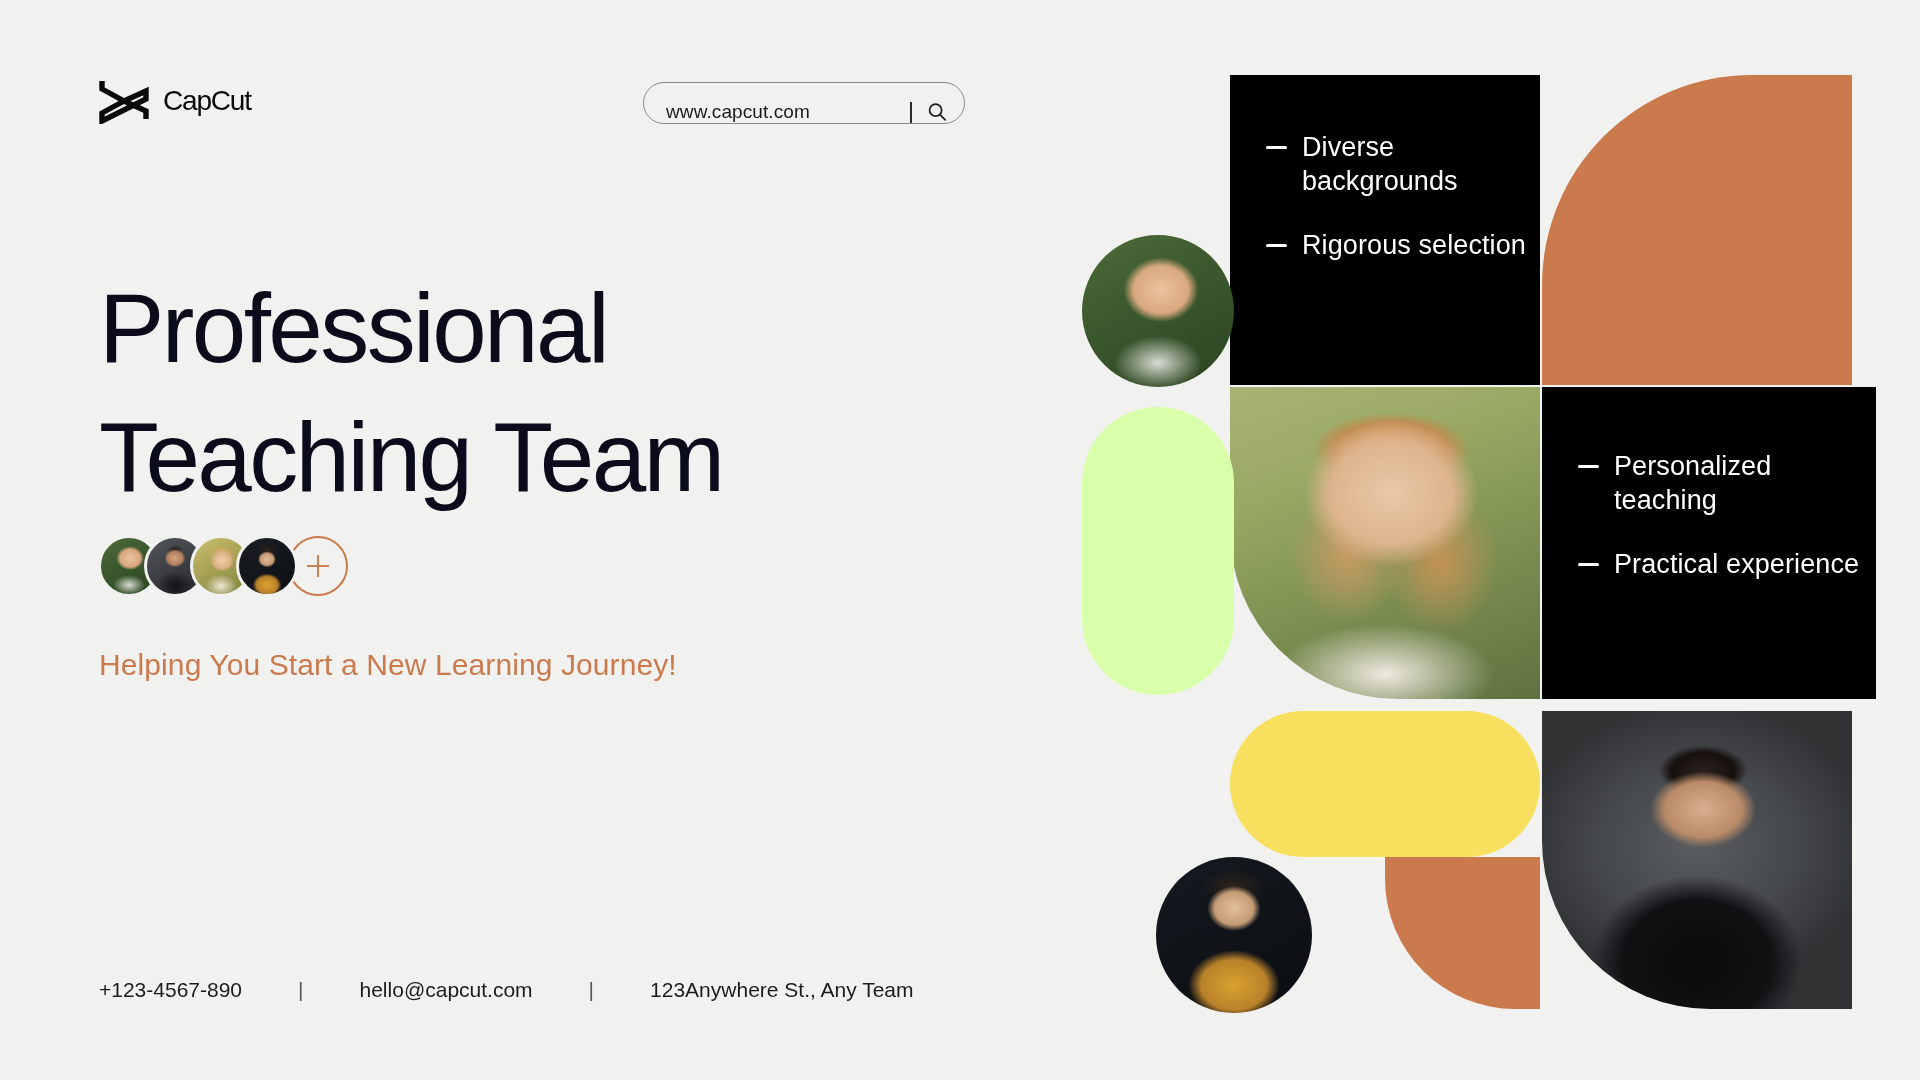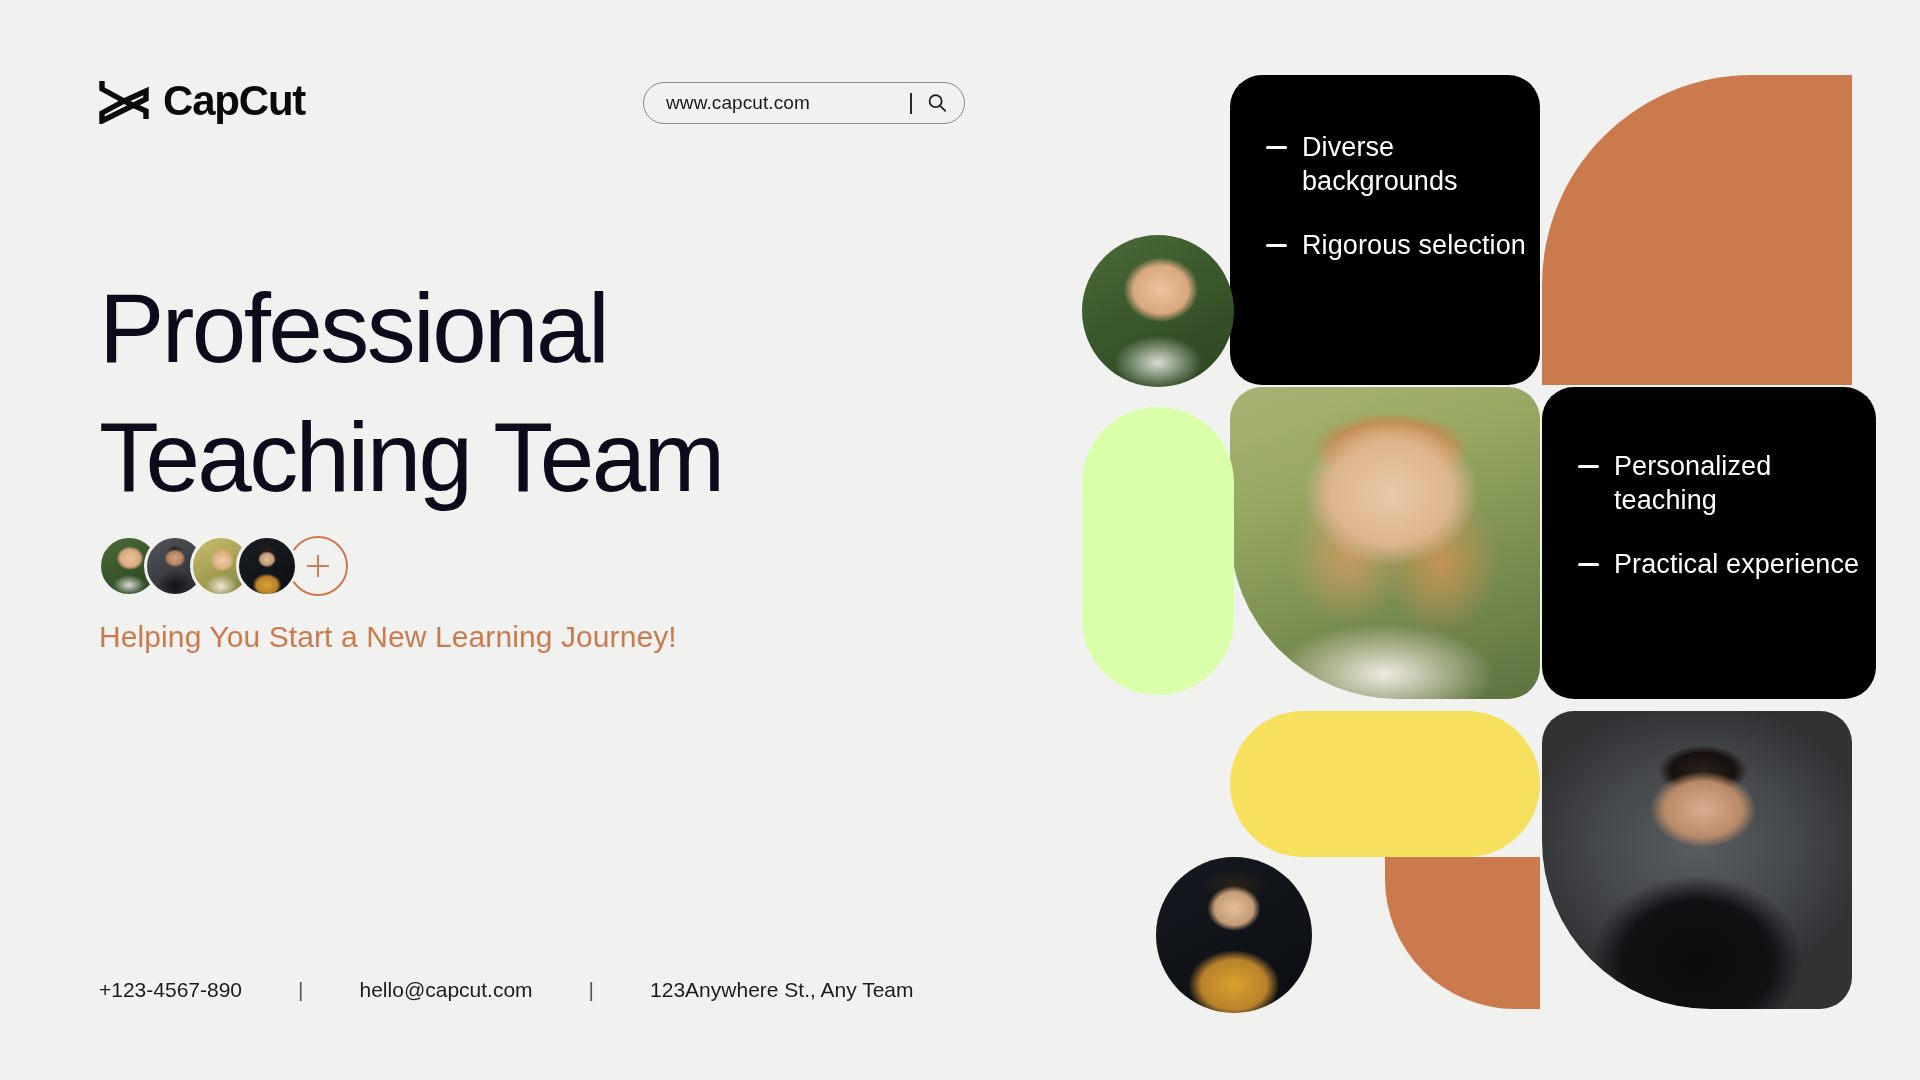--- a/index.html
+++ b/index.html
@@ -9,28 +9,28 @@
     font-family:"Liberation Sans", sans-serif;
   }
   #root{ position:relative; width:1920px; height:1080px; background:#F1F2F0; }
 
   
   .header{ position:absolute; top:0; left:0; width:1920px; height:160px; }
 
   .brand{ position:absolute; left:99px; top:78px; display:flex; align-items:center; gap:14px; }
   .brand-mark{ width:50px; height:46px; display:block; }
   .brand-name{
-    font-size:42px; font-weight:700; letter-spacing:-1.2px; color:#0A0A0A;
+    font-size:28px; font-weight:400; letter-spacing:-1.2px; color:#0A0A0A;
     line-height:1; white-space:nowrap;
   }
 
   .urlbar{
     position:absolute; left:643px; top:82px;
     width:322px; height:42px; border:1.6px solid #8A8A8A; border-radius:21px;
-    display:flex; align-items:center; padding:0 16px 0 22px; background:transparent;
+    display:flex; align-items:flex-end; padding:0 16px 0 22px; background:transparent;
   }
   .url-text{ font-size:19px; color:#1B1B1B; flex:1; white-space:nowrap; letter-spacing:.1px; }
   .url-div{ width:1.6px; height:21px; background:#2A2A2A; margin-right:14px; }
   .url-search{ width:22px; height:22px; display:block; }
 
   
   .headline{
     position:absolute; left:99px; top:276px; width:860px;
     font-size:98px; font-weight:400; line-height:1.07;
     letter-spacing:-2.6px; color:#0B0B1B;
@@ -44,21 +44,21 @@
     background-size:cover; background-position:center; overflow:hidden;
   }
   .av-add{
     width:60px; height:60px; border-radius:50%;
     border:2px solid #CB7A4D; margin-left:6px;
     display:flex; align-items:center; justify-content:center; background:transparent;
   }
   .av-add svg{ width:28px; height:28px; display:block; }
 
   .tagline{
-    position:absolute; left:99px; top:620px;
+    position:absolute; left:99px; top:648px;
     font-size:30px; color:#CB7A4D; letter-spacing:.1px; white-space:nowrap;
   }
 
   .cta{
     position:absolute; left:99px; top:773px;
     width:400px; height:98px; background:#000; border:none; border-radius:16px;
     display:flex; align-items:center; padding-left:66px; cursor:pointer;
   }
   .cta-label{
     color:#fff; font-size:25px; letter-spacing:1.6px; white-space:nowrap;
@@ -67,21 +67,21 @@
 
   .footer{
     position:absolute; left:99px; top:978px; display:flex; align-items:center;
     font-size:21px; color:#1C1C1C; white-space:nowrap;text-align:center;
   }
   .footer .sep{ margin:0 56px; color:#555; font-size:21px; }
 
   
   .collage{ position:absolute; left:1230px; top:75px; width:622px; height:935px; }
 
-  .cell{ position:absolute; overflow:hidden;border-radius:32px; }
+  .cell{ position:absolute; overflow:hidden; }
 
   .panel-black{ background:#000; }
   .feat-list{ position:absolute; left:36px; top:0; width:88%; }
   .feat{ display:flex; align-items:flex-start; margin-bottom:30px; }
   .feat:last-child{ margin-bottom:0; }
   .feat-dash{
     width:21px; height:3px; background:#fff; border-radius:2px;
     margin-top:16px; margin-right:15px; flex:none;
   }
   .feat-txt{ color:#fff; font-size:27px; line-height:1.26; letter-spacing:.1px; }

